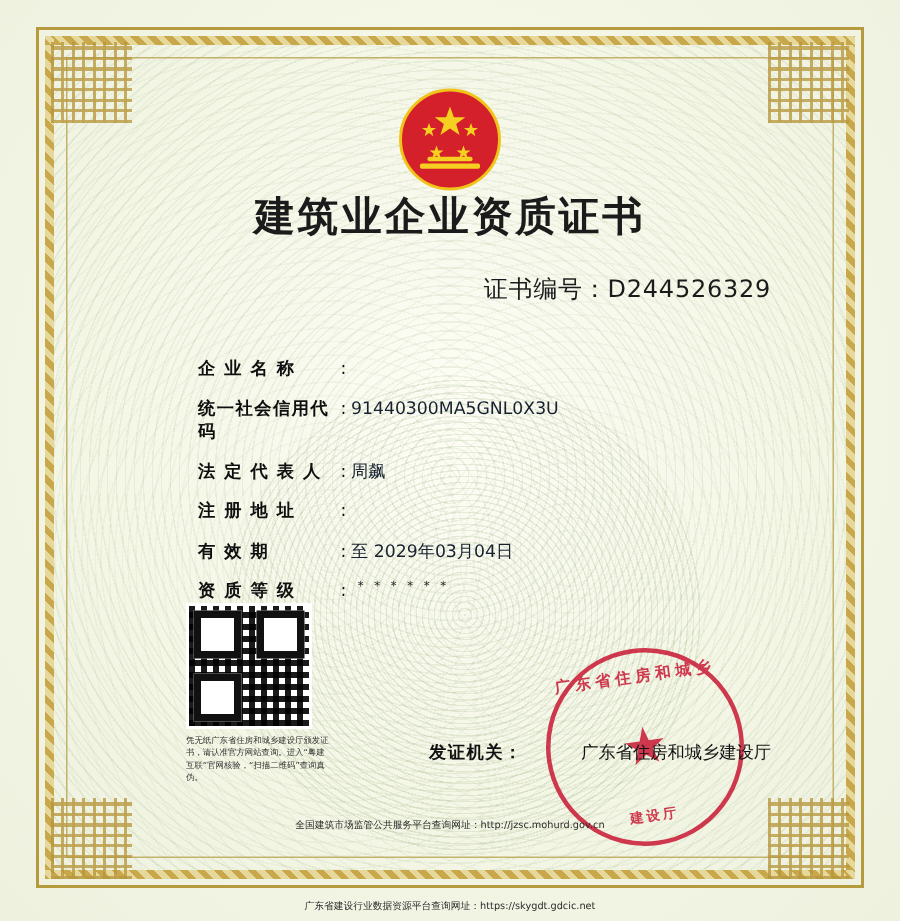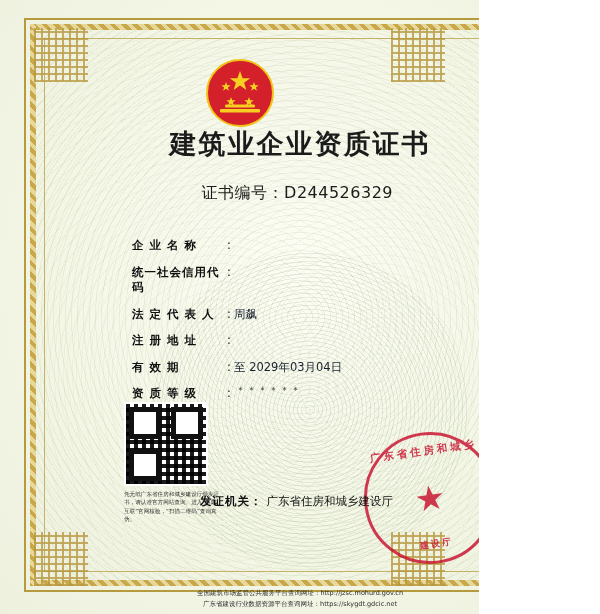--- a/index.html
+++ b/index.html
@@ -9,21 +9,21 @@
   }
   body {
     width: 600px;
     height: 614px;
     font-family: "DejaVu Sans", "Liberation Sans", sans-serif;
     overflow: hidden;
   }
 
   .cert-page {
     position: relative;
-    width: 479px;
+    width: 600px;
     height: 614px;
     background: #f7f8ee;
     overflow: hidden;
   }
 
   
   .paper {
     position: absolute;
     left: 0; top: 0;
     width: 600px;
@@ -268,41 +268,42 @@
     right: 86px;
     top: 494px;
     text-align: left;
     font-size: 11.5px;
     color: #111;
   }
   .issue-row {
     display: flex;
     margin-bottom: 13px;
     white-space: nowrap;
+    gap: 35px;
   }
   .issue-label {
     letter-spacing: 1px;
     font-weight: 600;
   }
   .issue-value {
     margin-left: 4px;
   }
 
   .footer {
     position: absolute;
     left: 0;
     bottom: 4px;
     width: 600px;
     text-align: center;
     font-size: 6.5px;
     line-height: 1.7;
     color: #2b2b2b;
   }
 
-  .footer div { white-space: nowrap; }
+  .footer div { white-space: nowrap; margin-top: 43px; }
 </style>
 </head>
 <body>
 
 <div class="cert-page">
 
   <div class="paper"></div>
   <div class="guilloche"></div>
   <div class="guilloche2"></div>
 
@@ -340,20 +341,21 @@
   <div class="fields">
 
     <div class="field-row">
       <div class="field-label">企 业 名 称</div>
       <div class="field-colon">:</div>
     </div>
 
     <div class="field-row">
       <div class="field-label">统一社会信用代码</div>
       <div class="field-colon">:</div>
+      <div class="field-value">91440300MA5GNL0X3U</div>
     </div>
 
     <div class="field-row">
       <div class="field-label">法 定 代 表 人</div>
       <div class="field-colon">:</div>
       <div class="field-value">周飙</div>
     </div>
 
     <div class="field-row">
       <div class="field-label">注 册 地 址</div>

